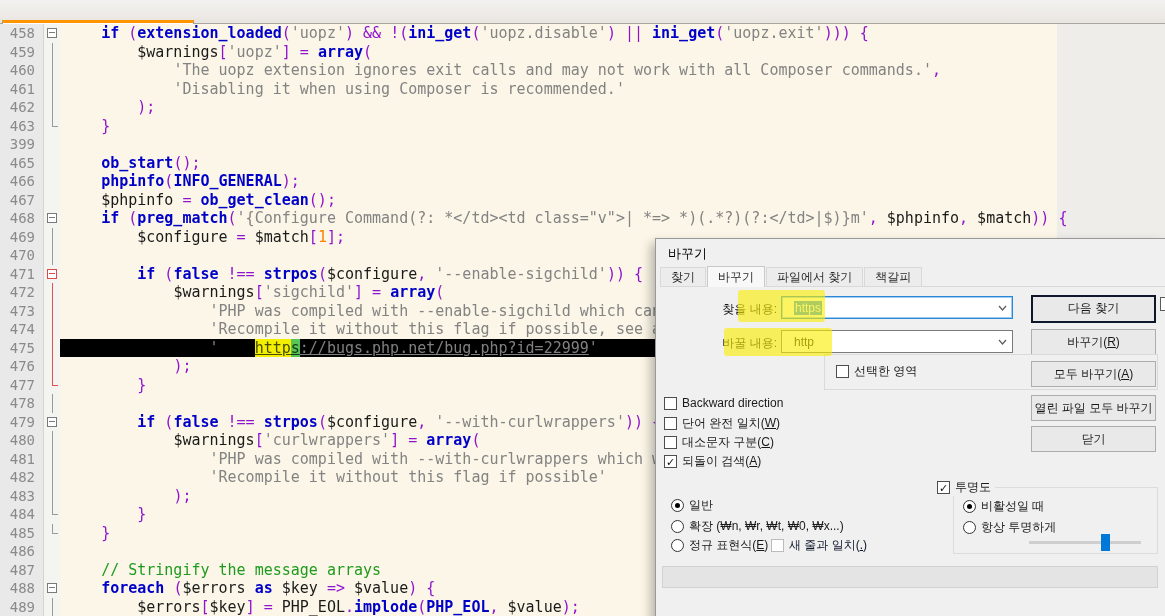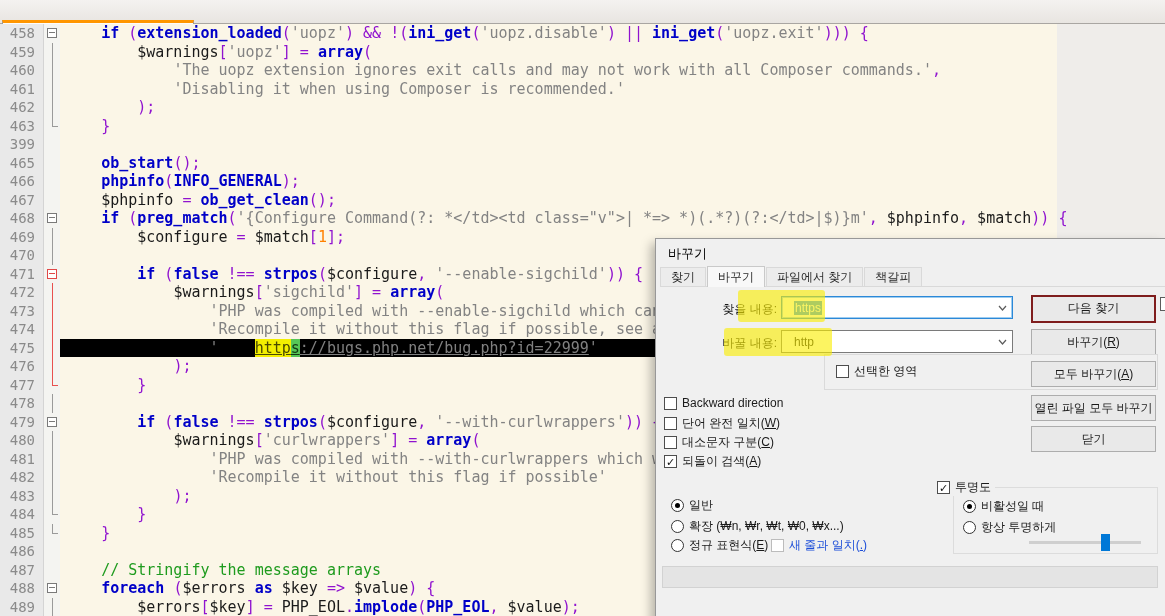--- a/index.html
+++ b/index.html
@@ -65,27 +65,27 @@
   .fld-label { position:absolute; width:82px; text-align:right; font-size:12px; color:#1a1a1a; }
   .combo { position:absolute; left:125px; width:232px; height:23px; background:#fff;
            border:1px solid #7a7a7a; display:flex; align-items:center; padding:0 20px 0 12px;
            font-size:12px; }
   .combo.focused { border:1px solid #2b88d8; box-shadow:0 0 0 1px #9ecdf0 inset; }
   .combo .sel { background:#3297fd; color:#fff; padding:0 1px; }
   .combo-arrow { position:absolute; right:5px; top:8px; width:9px; height:6px; }
   .btn { position:absolute; left:375px; width:125px; height:26px; background:#e9e9e9;
          border:1px solid #adadad; font-size:12px; color:#1a1a1a; text-align:center;
          line-height:24px; }
-  .btn.default { border:2px solid #7f1d1d; line-height:22px; }
+  .btn.default { border:2px solid #0f172a; line-height:22px; }
   .frame { position:absolute; border:1px solid #dadada; }
   .chk { position:absolute; display:flex; align-items:center; gap:5px; }
   .chk .box { width:13px; height:13px; background:#fff; border:1px solid #4d4d4d; flex:none;
               position:relative; font-size:11px; line-height:12px; text-align:center; color:#111; }
   .chk.disabled .box { border-color:#bcbcbc; }
-  .chk.disabled .lbl { color:#1d4ed8; }
+  .chk.disabled .lbl { color:#0f172a; }
   .chk .lbl { font-size:12px; white-space:nowrap; }
   .radio { position:absolute; display:flex; align-items:center; gap:5px; }
   .radio .circ { width:13px; height:13px; border:1px solid #333; border-radius:50%;
                  background:#fff; position:relative; flex:none; }
   .radio.selected .circ::after { content:""; position:absolute; left:3px; top:3px; width:5px;
                  height:5px; border-radius:50%; background:#000; }
   .radio .lbl { font-size:12px; white-space:nowrap; }
   .grp { position:absolute; border:1px solid #dcdcdc; }
   .grp-label { position:absolute; top:-8px; left:8px; background:#f0f0f0; padding:0 4px;
                font-size:12px; color:#1a1a1a; }

